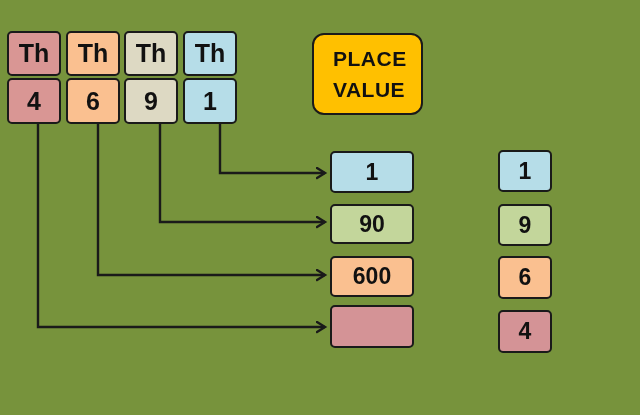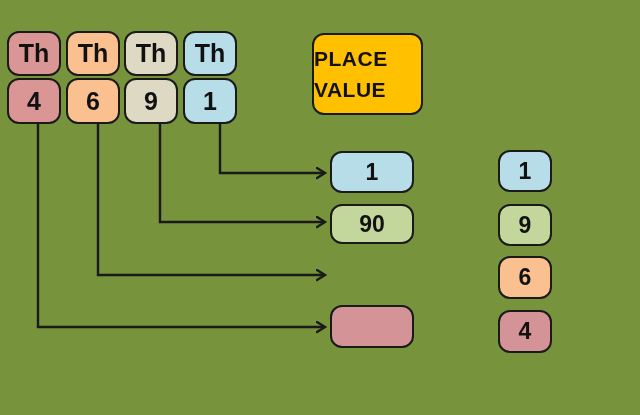--- a/index.html
+++ b/index.html
@@ -13,34 +13,34 @@
   }
   .arrow-layer {
     position: absolute;
     left: 0; top: 0;
     width: 640px; height: 415px;
   }
   .box {
     position: absolute;
     box-sizing: border-box;
     border: 2.5px solid #1a1a1a;
-    border-radius: 12px;
+    border-radius: 5px;
     display: flex;
     align-items: center;
     justify-content: center;
     font-weight: bold;
     color: #111;
   }
   .cell { font-size: 25px; }
   .pv-row { font-size: 23px; }
   .fv-row { font-size: 23px; }
   .title-box {
     justify-content: flex-start;
     align-items: center;
-    padding-left: 0;
+    padding-left: 19px;
     padding-right: 6px;
     border-radius: 12px;
     font-size: 21px;
     line-height: 1.5;
     letter-spacing: 0.5px;
   }
   
   .hdr  { top: 31px;  height: 45px; width: 54px; }
   .dgt  { top: 78px;  height: 46px; width: 54px; }
   .c1 { left: 7px; }
@@ -87,20 +87,21 @@
 
   <div class="box cell dgt c1" style="background-color: rgb(217, 150, 148);">4</div>
   <div class="box cell dgt c2" style="background-color: rgb(250, 192, 144);">6</div>
   <div class="box cell dgt c3" style="background-color: rgb(221, 217, 195);">9</div>
   <div class="box cell dgt c4" style="background-color: rgb(182, 221, 232);">1</div>
 
   <div class="box title-box pv-title" style="background-color: rgb(255, 192, 0);">PLACE VALUE</div>
 
   <div class="box pv-row pv pv1" style="background-color: rgb(182, 221, 232);">1</div>
   <div class="box pv-row pv pv2" style="background-color: rgb(195, 214, 155);">90</div>
+  <div class="box pv-row pv pv3" style="background-color: rgb(250, 192, 144);">600</div>
   <div class="box pv-row pv pv4" style="background-color: rgb(212, 147, 150);"></div>
 
   <div class="box fv-row fv fv1" style="background-color: rgb(182, 221, 232);">1</div>
   <div class="box fv-row fv fv2" style="background-color: rgb(195, 214, 155);">9</div>
   <div class="box fv-row fv fv3" style="background-color: rgb(250, 192, 144);">6</div>
   <div class="box fv-row fv fv4" style="background-color: rgb(212, 147, 150);">4</div>
 
 </div>
 
 </body></html>

